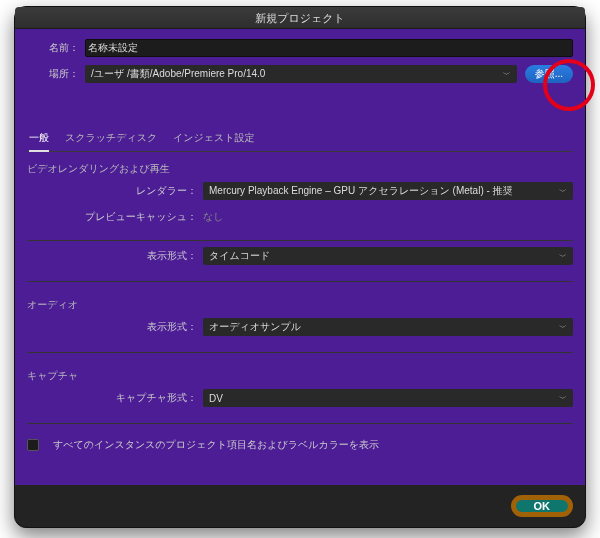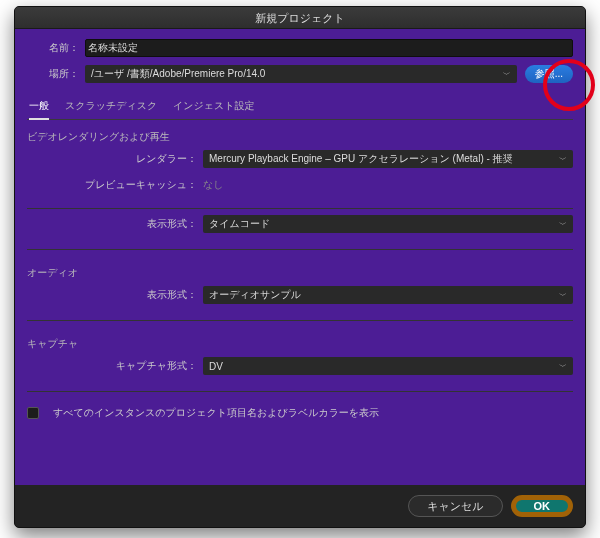--- a/index.html
+++ b/index.html
@@ -16,21 +16,21 @@
       padding-top: 6px;
     }
     .window {
       width: 572px;
       height: 522px;
       background: #232323;
       border: 1px solid #111;
       box-shadow: 0 8px 20px rgba(0,0,0,0.5);
       display: flex;
       flex-direction: column;
-      border-radius: 5px;
+      border-radius: 12px;
       overflow: visible;
       position: relative;
     }
     .titlebar {
       height: 22px;
       background: linear-gradient(#3b3b3b, #2e2e2e);
       color: #ddd;
       text-align: center;
       line-height: 22px;
       font-size: 11px;
@@ -114,20 +114,21 @@
       border-bottom: 1px solid #3a3a3a;
       margin-top: 4px;
       padding: 0 2px;
       font-size: 10px;
     }
     .tab {
       padding: 4px 0 6px 0;
       color: #bbb;
       cursor: pointer;
       position: relative;
+      margin-top: 32px;
     }
     .tab.active {
       color: #fff;
     }
     .tab.active::after {
       content: "";
       position: absolute;
       left: 0; right: 0; bottom: -1px;
       height: 2px;
       background: #e0e0e0;
@@ -282,18 +283,17 @@
     <div class="checkbox-row">
       <div class="checkbox"></div>
       <span>すべてのインスタンスのプロジェクト項目名およびラベルカラーを表示</span>
     </div>
 
     <div class="spacer"></div>
 
   </div>
 
   <div class="footer">
-    <button class="btn btn-cancel">キャンセル</button>
     <button class="btn btn-ok">OK</button>
   </div>
 
   <div class="highlight-ring"></div>
 </div>
 
 </body></html>

